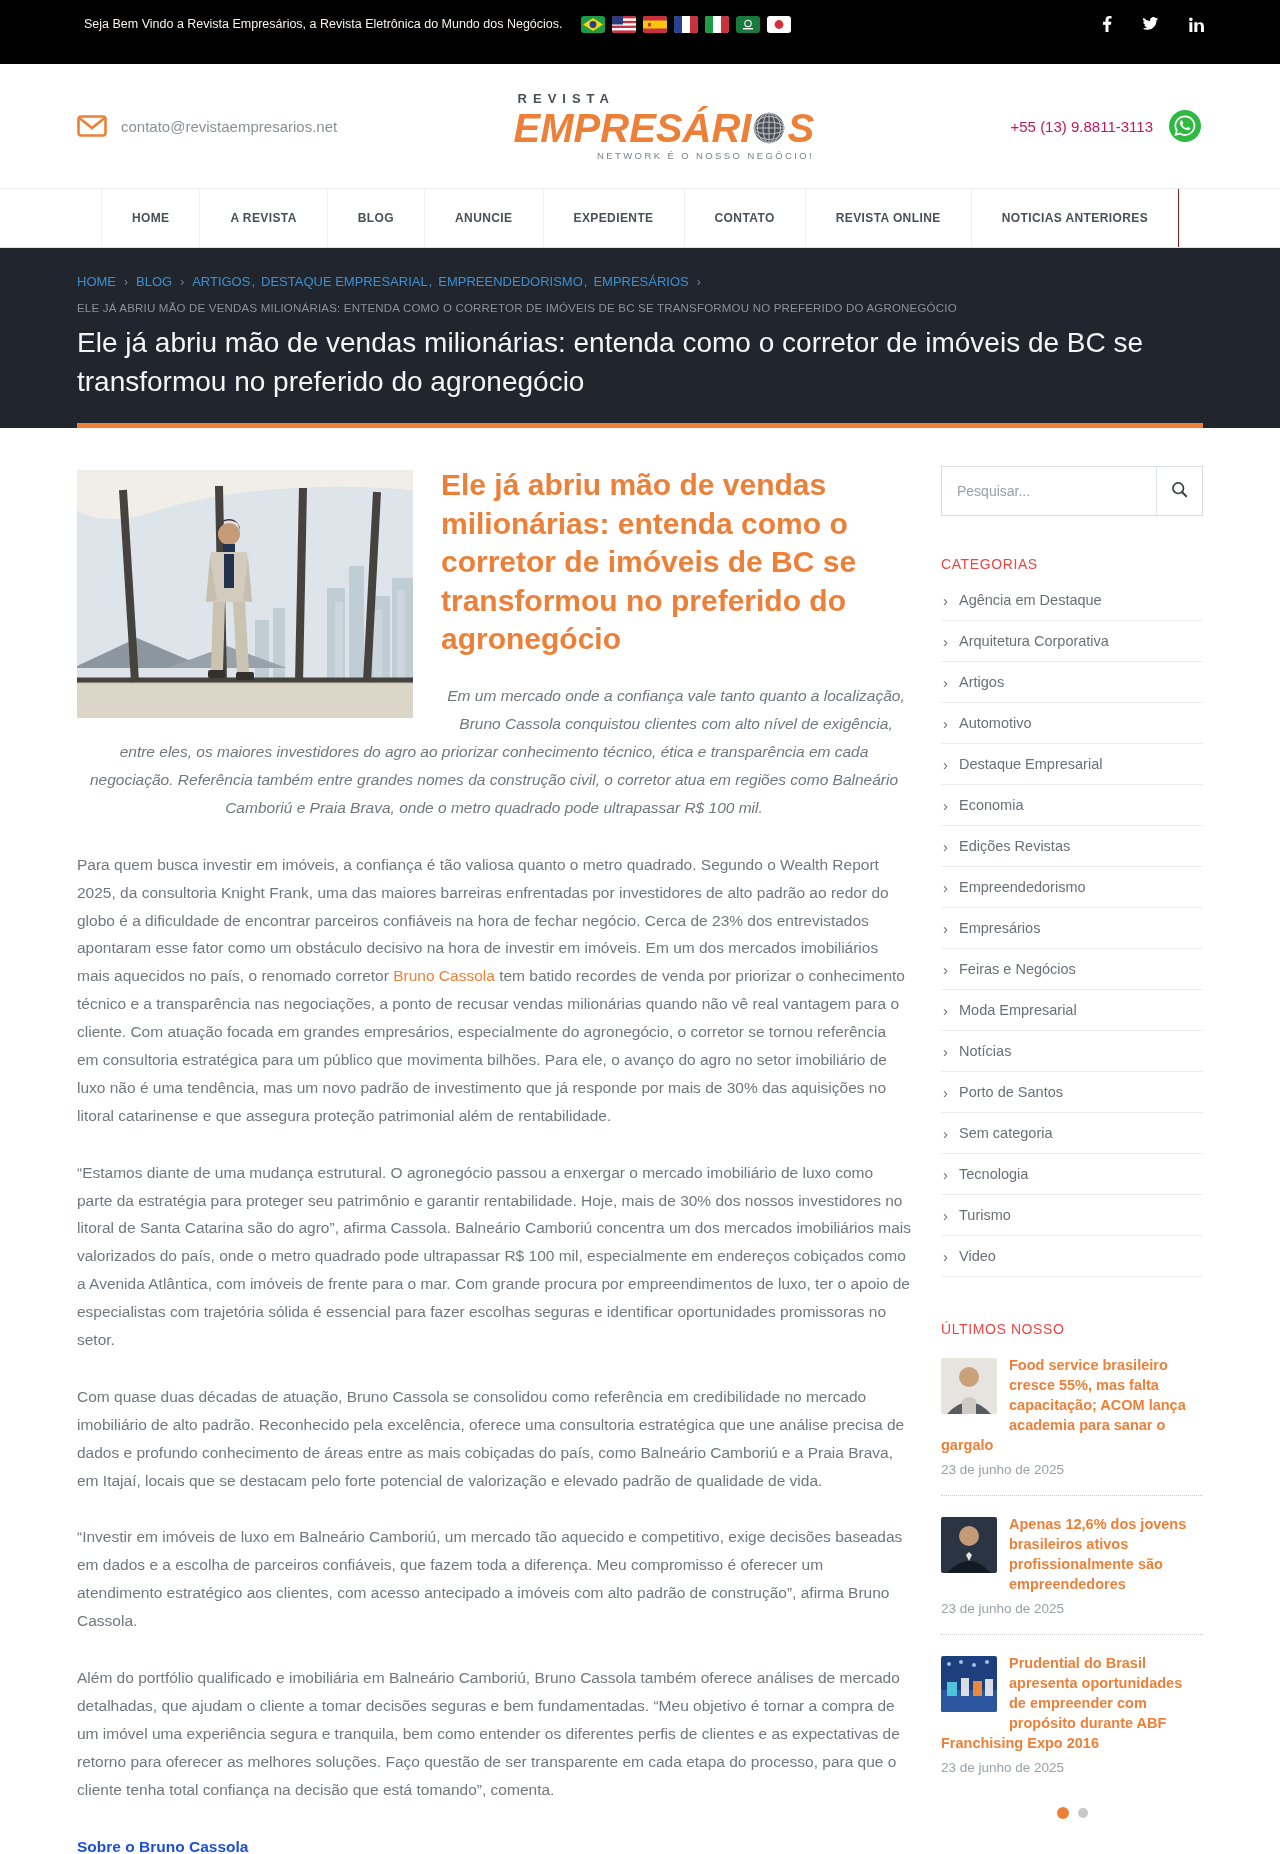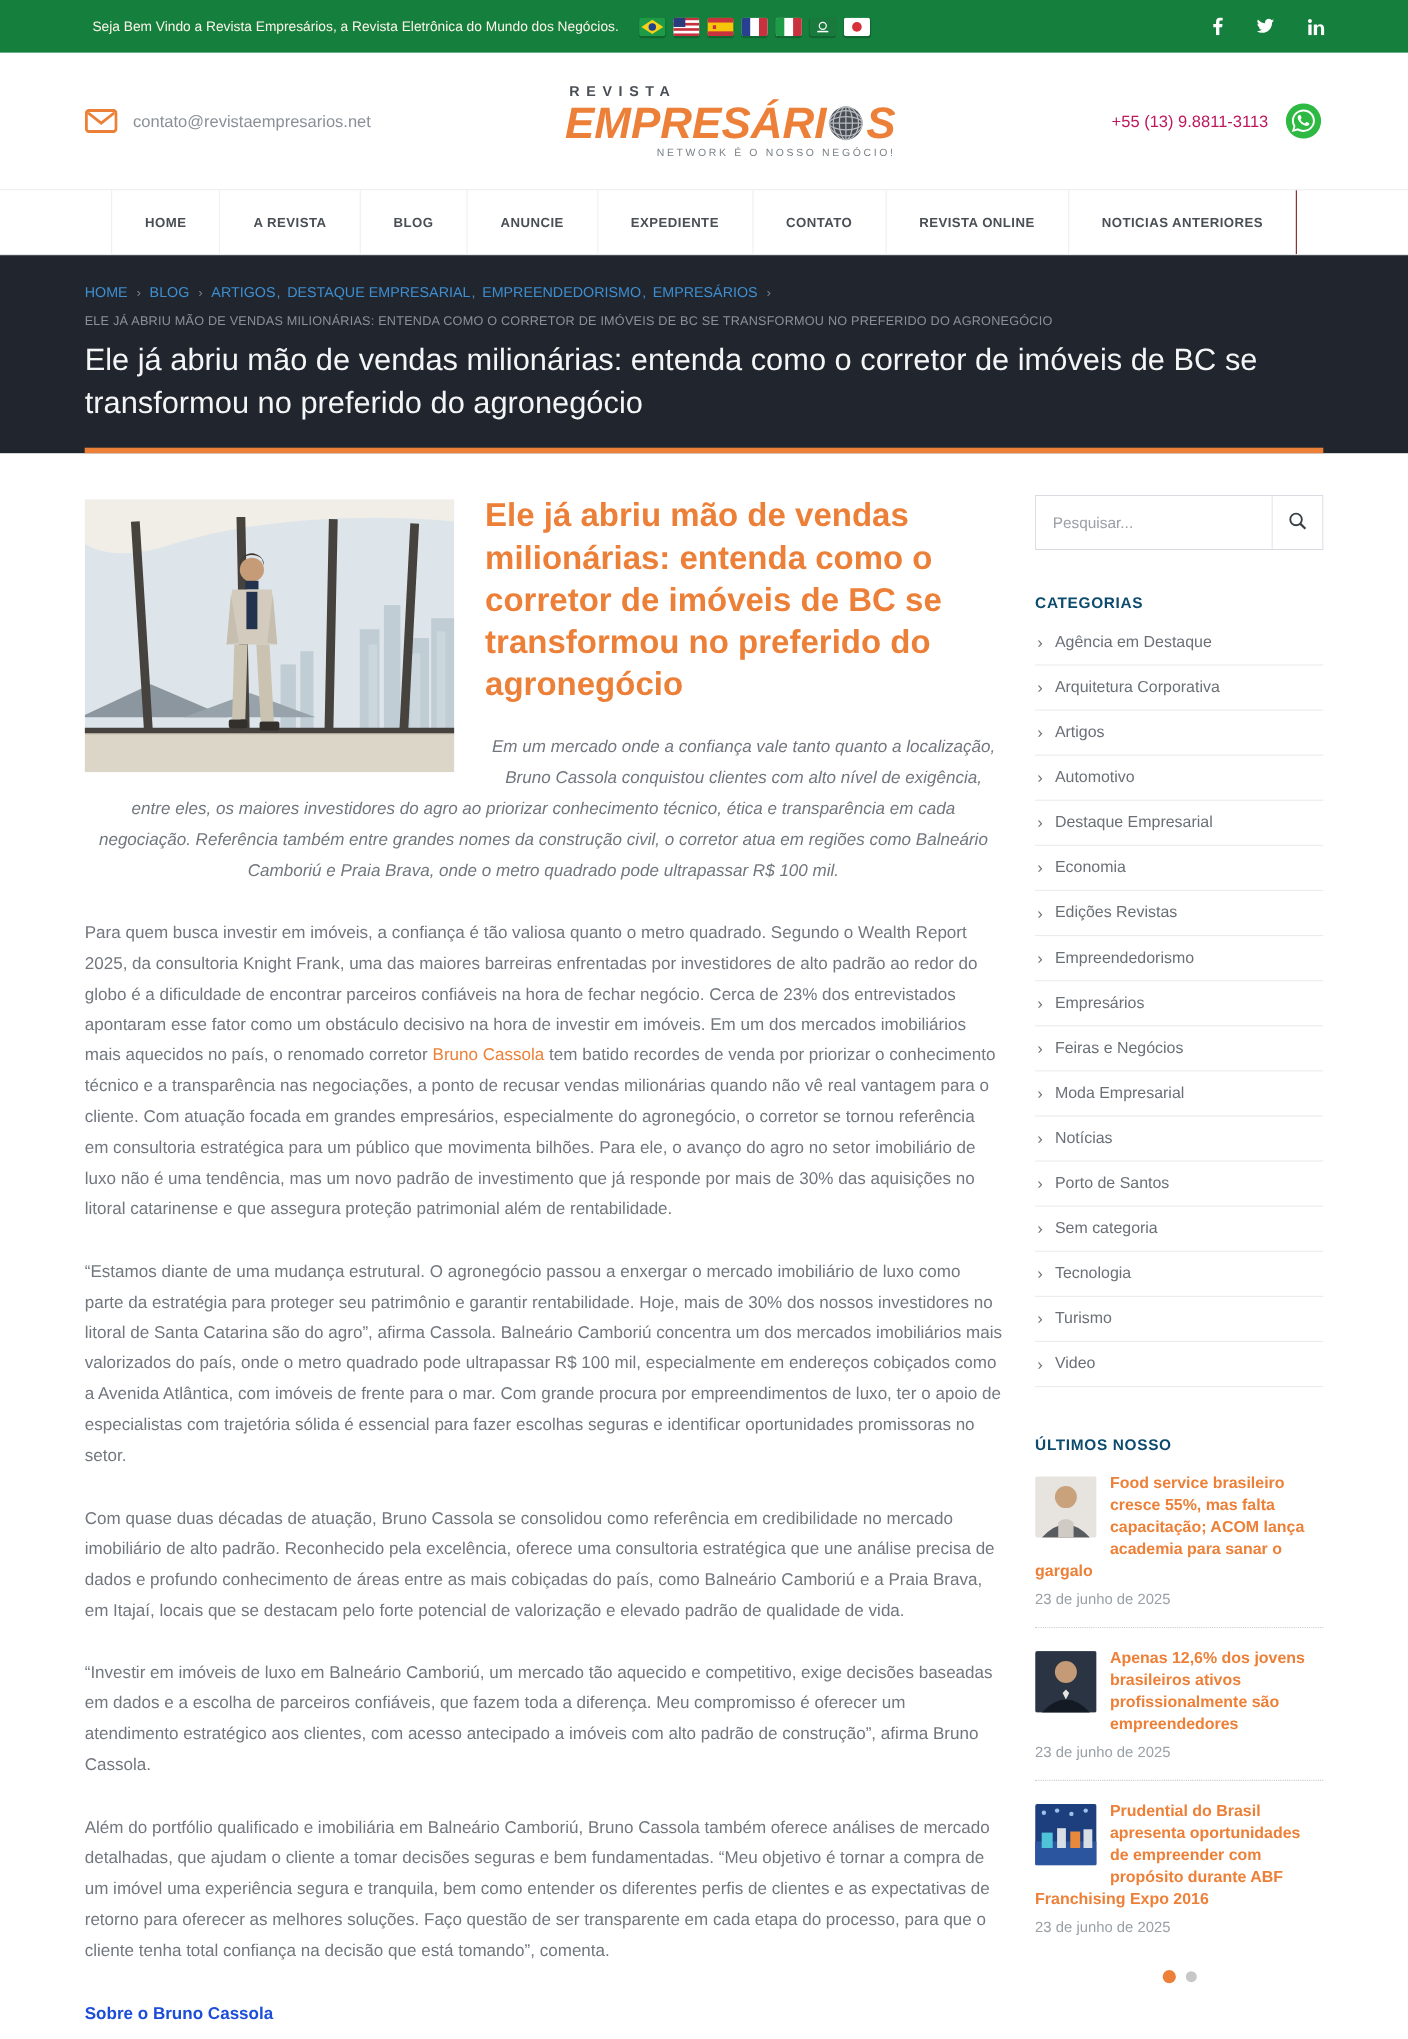--- a/index.html
+++ b/index.html
@@ -4,21 +4,21 @@
 <style>
   html,body{margin:0;padding:0;}
   body{
     width:1280px;height:1854px;overflow:hidden;background:#fff;
     font-family:"Liberation Sans",sans-serif;-webkit-font-smoothing:antialiased;
   }
   .container{width:1126px;margin:0 auto;}
   a{text-decoration:none;color:inherit;cursor:pointer;}
 
   
-  .topbar{background:#15803d;height:48px;padding-left:14px;}
+  .topbar{background:#000000;height:64px;padding-left:14px;}
   .topbar-inner{height:48px;display:flex;align-items:center;justify-content:space-between;}
   .topbar-left{display:flex;align-items:center;gap:18px;}
   .welcome{color:#fdf3ea;font-size:12.5px;}
   .flags{display:flex;align-items:center;gap:7px;}
   .flag{width:24px;height:17px;border-radius:3px;overflow:hidden;display:inline-block;box-shadow:0 1px 1px rgba(0,0,0,.25);}
   .flag svg{display:block;}
   .topbar-social{display:flex;align-items:center;gap:30px;padding-right:6px;}
   .soc{color:#fff;font-size:14px;font-weight:700;display:flex;align-items:center;}
   .soc svg{display:block;}
 
@@ -73,21 +73,21 @@
   .article a.inline-link{color:#ed8038;}
 
   
   .search-box{display:flex;border:1px solid #d8dce0;height:48px;align-items:stretch;margin-bottom:40px;}
   .search-box input{
     flex:1;border:0;outline:none;padding:0 15px;font-size:14px;color:#555;
     font-family:"Liberation Sans",sans-serif;min-width:0;
   }
   .search-box input::placeholder{color:#9aa0a6;}
   .search-btn{width:46px;border:0;border-left:1px solid #e3e6e9;background:#fff;display:flex;align-items:center;justify-content:center;cursor:pointer;}
-  .side-title{font-size:14px;font-weight:700;color:#0c4a6e;letter-spacing:.6px;margin:0 0 8px;}
+  .side-title{font-size:14px;font-weight:400;color:#ef4444;letter-spacing:.6px;margin:0 0 8px;}
   .cat-list{list-style:none;margin:0;padding:0;}
   .cat-list li{border-bottom:1px solid #ececec;}
   .cat-list a{display:flex;align-items:center;gap:11px;padding:12px 2px;color:#6b7076;font-size:14.5px;}
   .cat-list .chev{font-size:15px;color:#6b7076;line-height:1;}
   .posts-title{margin-top:44px;margin-bottom:18px;}
   .post{overflow:hidden;}
   .post + .post{border-top:1px dotted #c9cdd1;margin-top:18px;padding-top:18px;}
   .post-thumb{float:left;width:56px;height:56px;margin:3px 12px 6px 0;border-radius:2px;overflow:hidden;}
   .post-thumb svg{display:block;}
   .post-title{color:#ed8038;font-size:14.5px;font-weight:700;line-height:1.38;display:block;}

